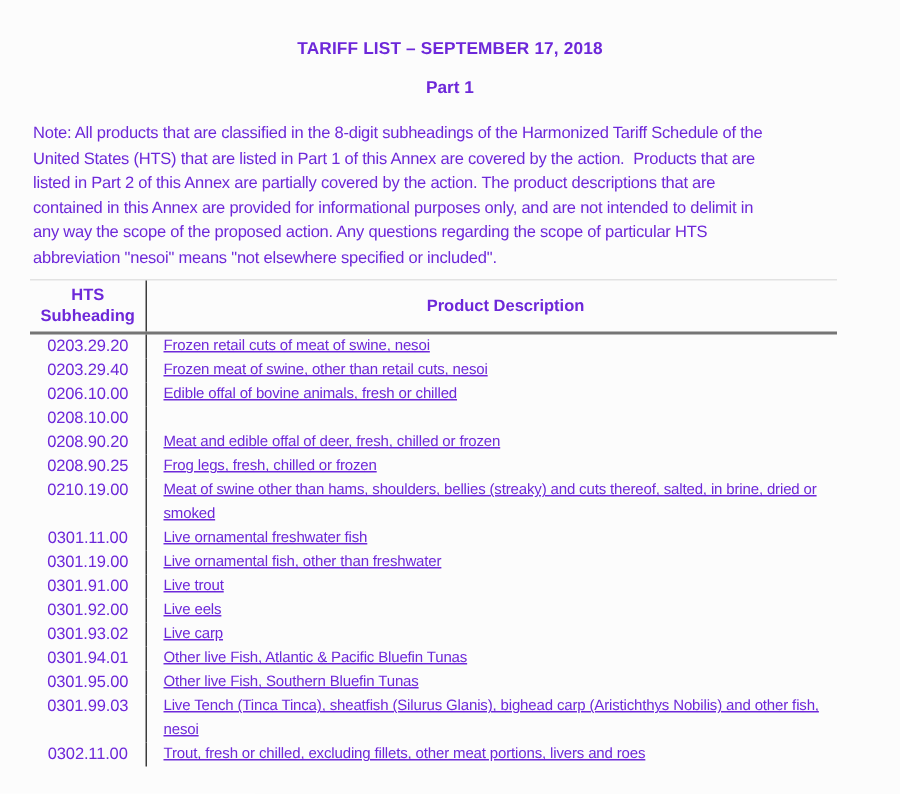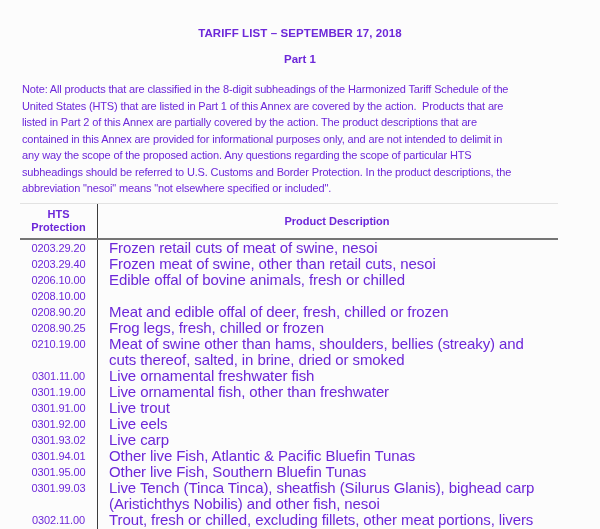--- a/index.html
+++ b/index.html
@@ -71,49 +71,49 @@
     box-sizing: border-box;
     border-right: 1px solid #3c3c3c;
     text-align: center;
     font-size: 11px;
     line-height: 16px;
     letter-spacing: -0.1px;
   }
   .cell-desc {
     flex: 1;
     padding: 0 6px 0 11px;
-    font-size: 15px;
+    font-size: 10px;
     line-height: 16px;
     letter-spacing: -0.1px;
+    text-decoration: underline;
   }
 </style>
 </head>
 <body>
 
 <div class="page">
 
   <div class="doc-title">TARIFF LIST – SEPTEMBER 17, 2018</div>
 
   <div class="part-label">Part 1</div>
 
   <div class="note" id="note">
       <div class="note-line">Note: All products that are classified in the 8-digit subheadings of the Harmonized Tariff Schedule of the</div>
       <div class="note-line">United States (HTS) that are listed in Part 1 of this Annex are covered by the action.  Products that are</div>
       <div class="note-line">listed in Part 2 of this Annex are partially covered by the action. The product descriptions that are</div>
       <div class="note-line">contained in this Annex are provided for informational purposes only, and are not intended to delimit in</div>
       <div class="note-line">any way the scope of the proposed action. Any questions regarding the scope of particular HTS</div>
-      <div class="note-line">subheadings should be referred to U.S. Customs and Border Protection. In the product descriptions, the</div>
       <div class="note-line">abbreviation "nesoi" means "not elsewhere specified or included".</div>
     </div>
 
   <div class="tariff-table">
     <div class="thead">
       <div class="hcell-hts">
         <div>HTS</div>
-        <div>Protection</div>
+        <div>Subheading</div>
       </div>
       <div class="hcell-desc">Product Description</div>
     </div>
     <div id="tbody">
         <div class="trow">
           <div class="cell-hts">0203.29.20</div>
           <div class="cell-desc">Frozen retail cuts of meat of swine, nesoi</div>
         </div>
         <div class="trow">
           <div class="cell-hts">0203.29.40</div>

